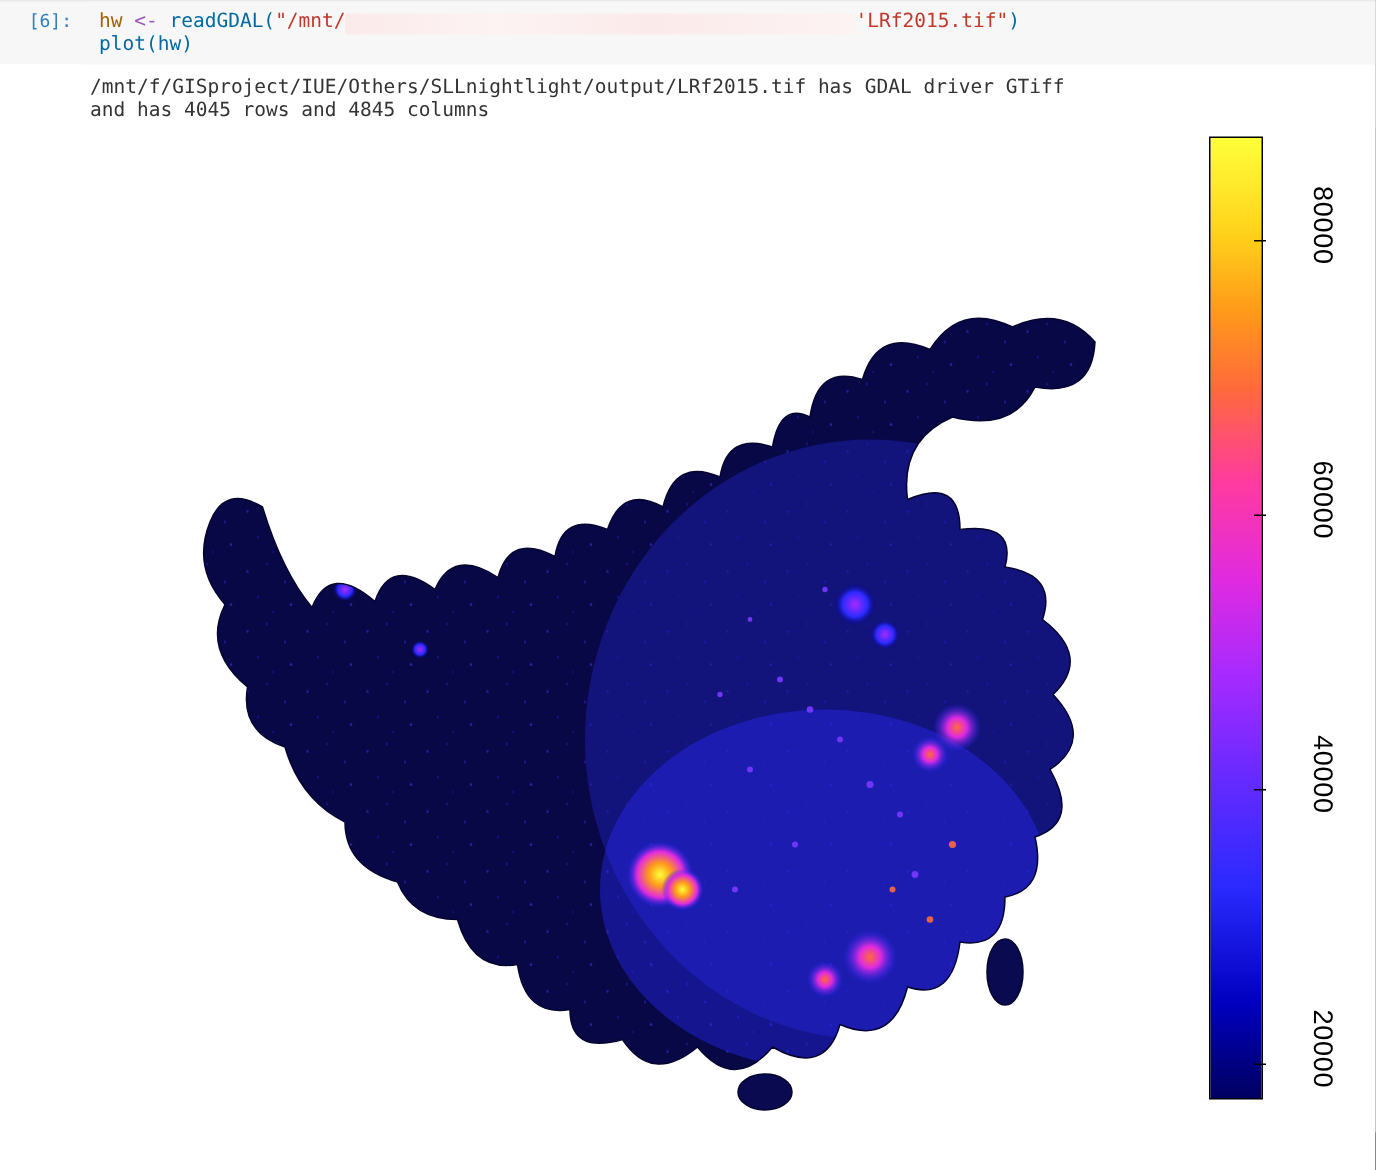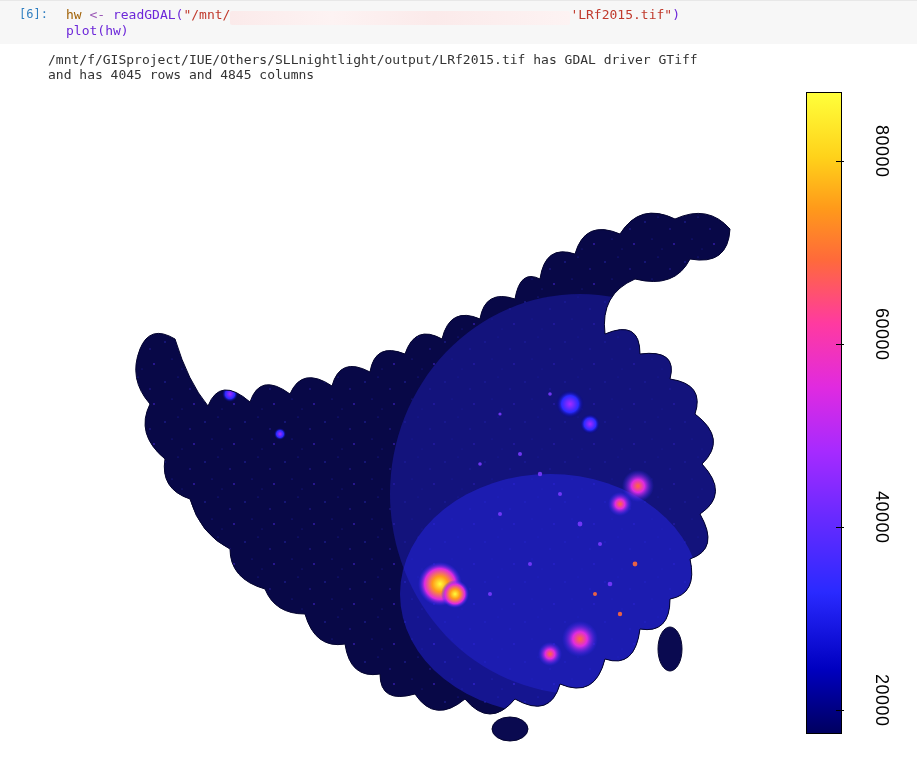--- a/index.html
+++ b/index.html
@@ -1,24 +1,24 @@
 <!DOCTYPE html>
 <html><head>
 <meta charset="utf-8">
 <style>
   html,body{margin:0;padding:0;background:#fff;font-family:Menlo,Consolas,"DejaVu Sans Mono",monospace;font-size:13px;color:#333;width:917px}
   .cell{display:flex;border-top:1px solid #e8e8e8;background:#f7f7f7}
   .prompt{width:48px;text-align:right;padding:6px 8px 0 0;color:#307fc1;font-family:Menlo,Consolas,monospace;font-size:12px;user-select:none}
   .code{flex:1;padding:6px 10px;background:#f7f7f7;font-family:Menlo,Consolas,monospace;white-space:pre}
   .kw{color:#a16207}
-  .fn{color:#6d28d9}
+  .fn{color:#0369a1}
   .op{color:#9b59b6}
   .str{color:#c0392b}
   .smudge{display:inline-block;width:340px;height:14px;vertical-align:middle;background:linear-gradient(90deg,#fbeaea 0%,#fdf3f3 30%,#fbeaea 60%,#fdf3f3 100%);border-radius:2px;position:relative;top:2px}
-  .out{padding:8px 10px 4px 48px;font-family:Menlo,Consolas,"DejaVu Sans Mono",monospace;color:#333;white-space:pre;font-size:13px;background:#fff}
+  .out{padding:8px 10px 4px 60px;font-family:Menlo,Consolas,"DejaVu Sans Mono",monospace;color:#333;white-space:pre;font-size:13px;background:#fff}
   .plot-area{position:relative;width:900px;height:670px;margin:0 0 0 10px;background:#fff}
   .map-slot{position:absolute;left:70px;top:8px;width:660px;height:650px}
   .map-slot svg{width:100%;height:100%;display:block}
   .legend{position:absolute;right:70px;top:6px;width:34px;height:640px}
   .legend-bar{width:34px;height:640px;background:linear-gradient(to top,#000060 0%,#0000c0 10%,#2a2aff 22%,#6a2aff 34%,#a62aff 44%,#e02ae0 54%,#ff3aa0 64%,#ff6a3a 74%,#ff9a1a 82%,#ffd21a 90%,#ffff3a 100%);border:1px solid #000}
   .ticks{position:absolute;right:28px;top:6px;height:640px;width:40px}
   .tick{position:absolute;right:0;transform:rotate(90deg);transform-origin:right center;font-family:Helvetica,Arial,sans-serif;font-size:18px;color:#000;letter-spacing:0.5px}
   .tick-line{position:absolute;right:66px;width:8px;height:1px;background:#000}
 </style>
 </head>

